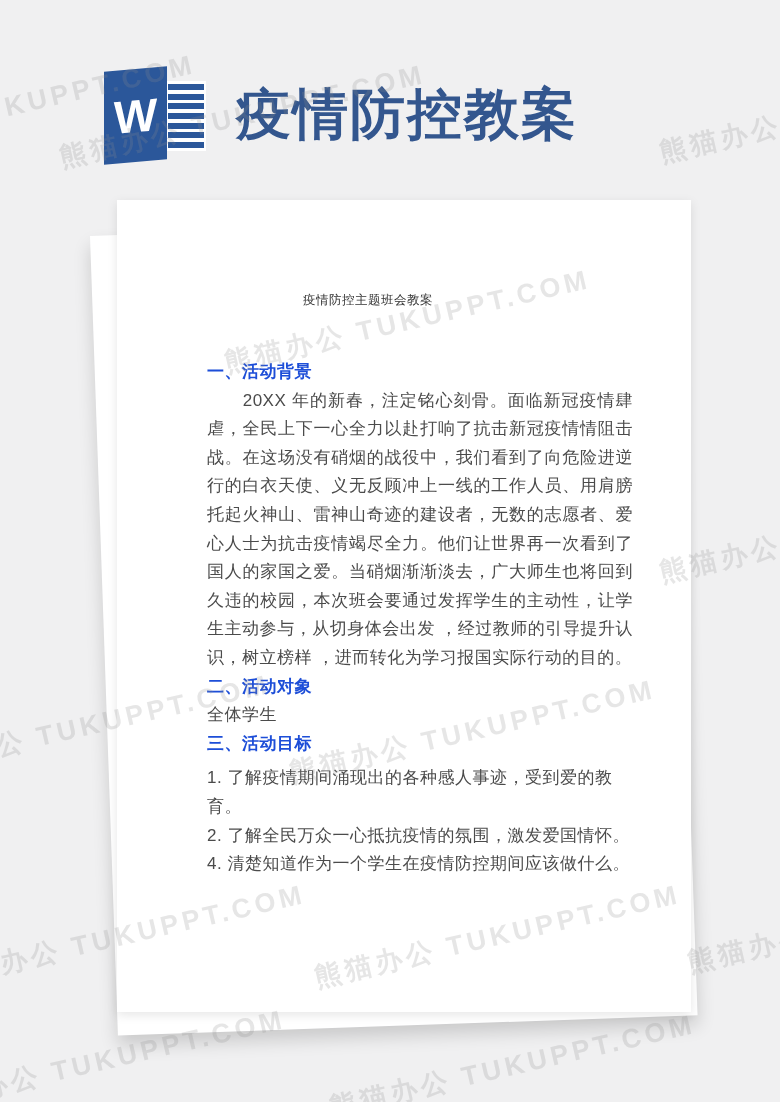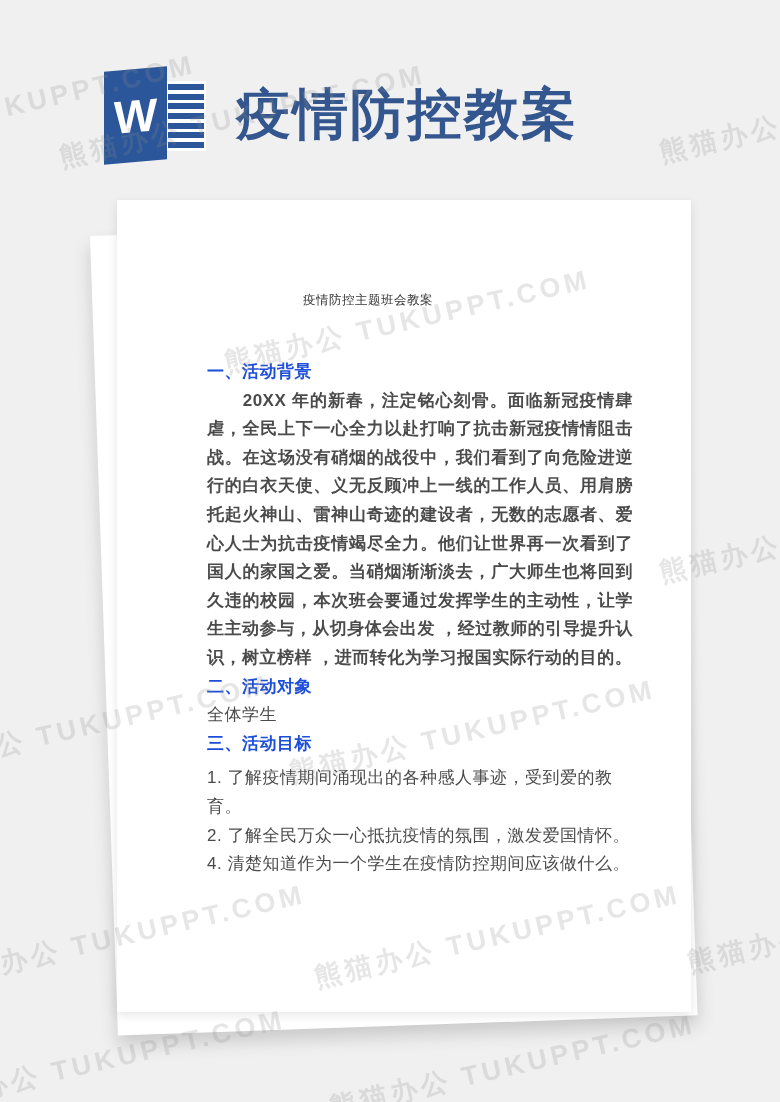--- a/index.html
+++ b/index.html
@@ -53,21 +53,21 @@
     letter-spacing:0.5px;
   }
   .doc-title{
     margin-top:86px;height:17px;
     font-size:12.5px;color:#333;text-align:center;
     transform:translateX(-52px);letter-spacing:0.5px;
   }
   .doc-blocks{margin-top:0;}
   .blk-heading{font-weight:700;color:#1d4ed8;}
   .blk-heading.first{margin-top:55px;}
-  .blk-para{margin:0;text-indent:2.1em;text-align:justify;font-weight:bold;}
+  .blk-para{margin:0;text-indent:2.1em;text-align:justify;}
   .blk-line{}
   .blk-gap{margin-top:6px;}
 
   
   .wm{
     position:absolute;z-index:9;white-space:nowrap;pointer-events:none;
     font-weight:700;font-size:27px;letter-spacing:4px;
     color:var(--wm-color);
     transform:rotate(-13deg);transform-origin:0 50%;
   }

